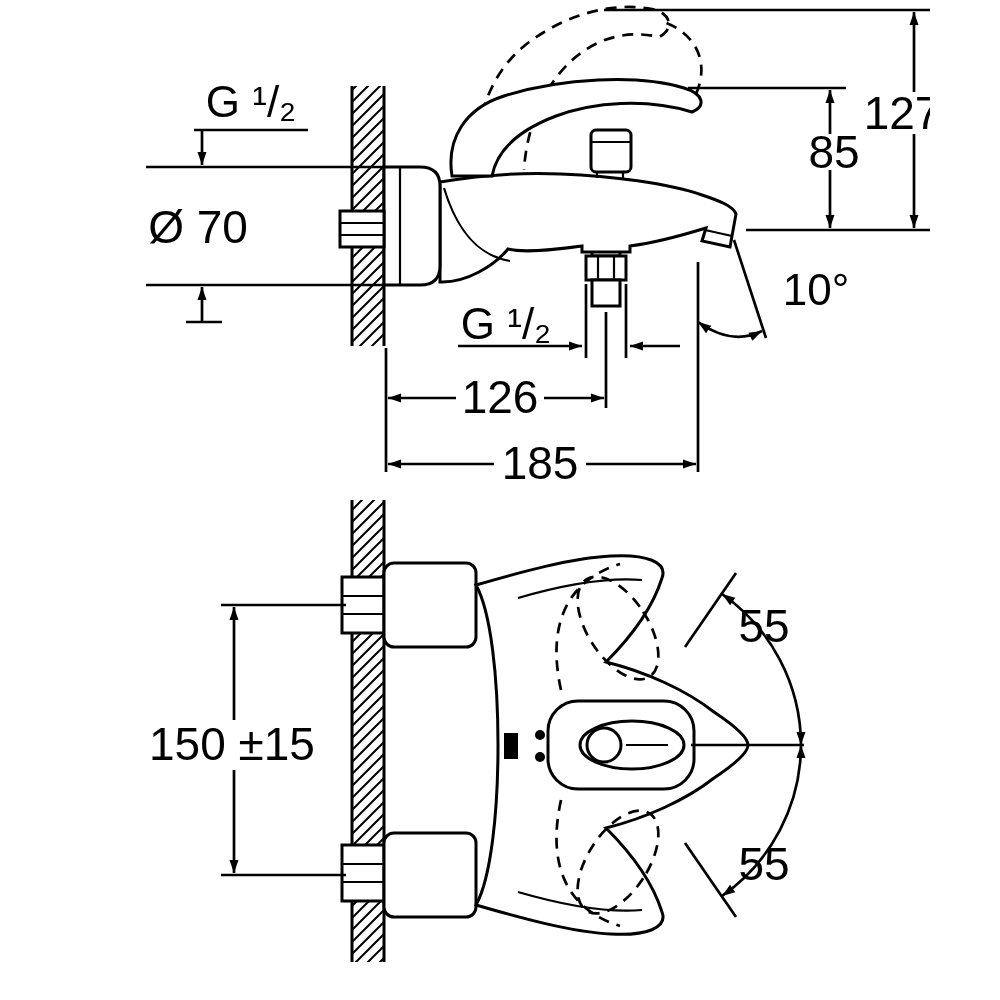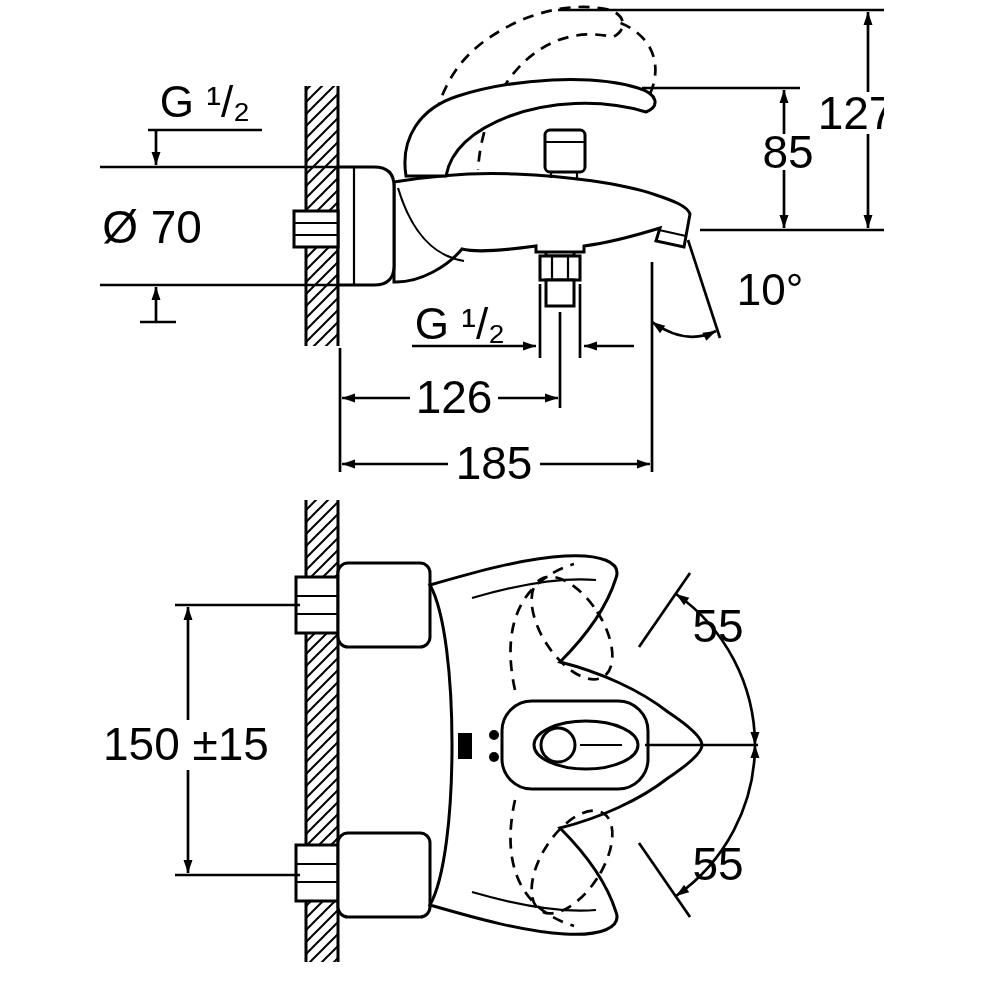--- a/index.html
+++ b/index.html
@@ -1,16 +1,16 @@
 <!DOCTYPE html>
 <html><head>
 <meta charset="utf-8">
 <style>
   html,body{margin:0;padding:0;background:#ffffff;}
-  .stage{position:relative;width:884px;height:1000px;background:#ffffff;overflow:hidden;}
+  .stage{position:relative;width:884px;height:1000px;background:#ffffff;overflow:hidden;padding-left:46px;}
   svg{display:block;}
   text{font-family:"Liberation Sans","DejaVu Sans",sans-serif;fill:#000;}
   .dim-text{font-size:46px;}
   .dim-text-sm{font-size:44px;}
   .ln{stroke:#000;stroke-width:3;fill:none;}
   .ln-thin{stroke:#000;stroke-width:2.2;fill:none;}
   .dim{stroke:#000;stroke-width:2.7;fill:none;}
   .dash{stroke:#000;stroke-width:2.7;fill:none;stroke-dasharray:11 8;}
   .solid-white{stroke:#000;stroke-width:3;fill:#ffffff;}
   .filled{fill:#000;stroke:none;}

